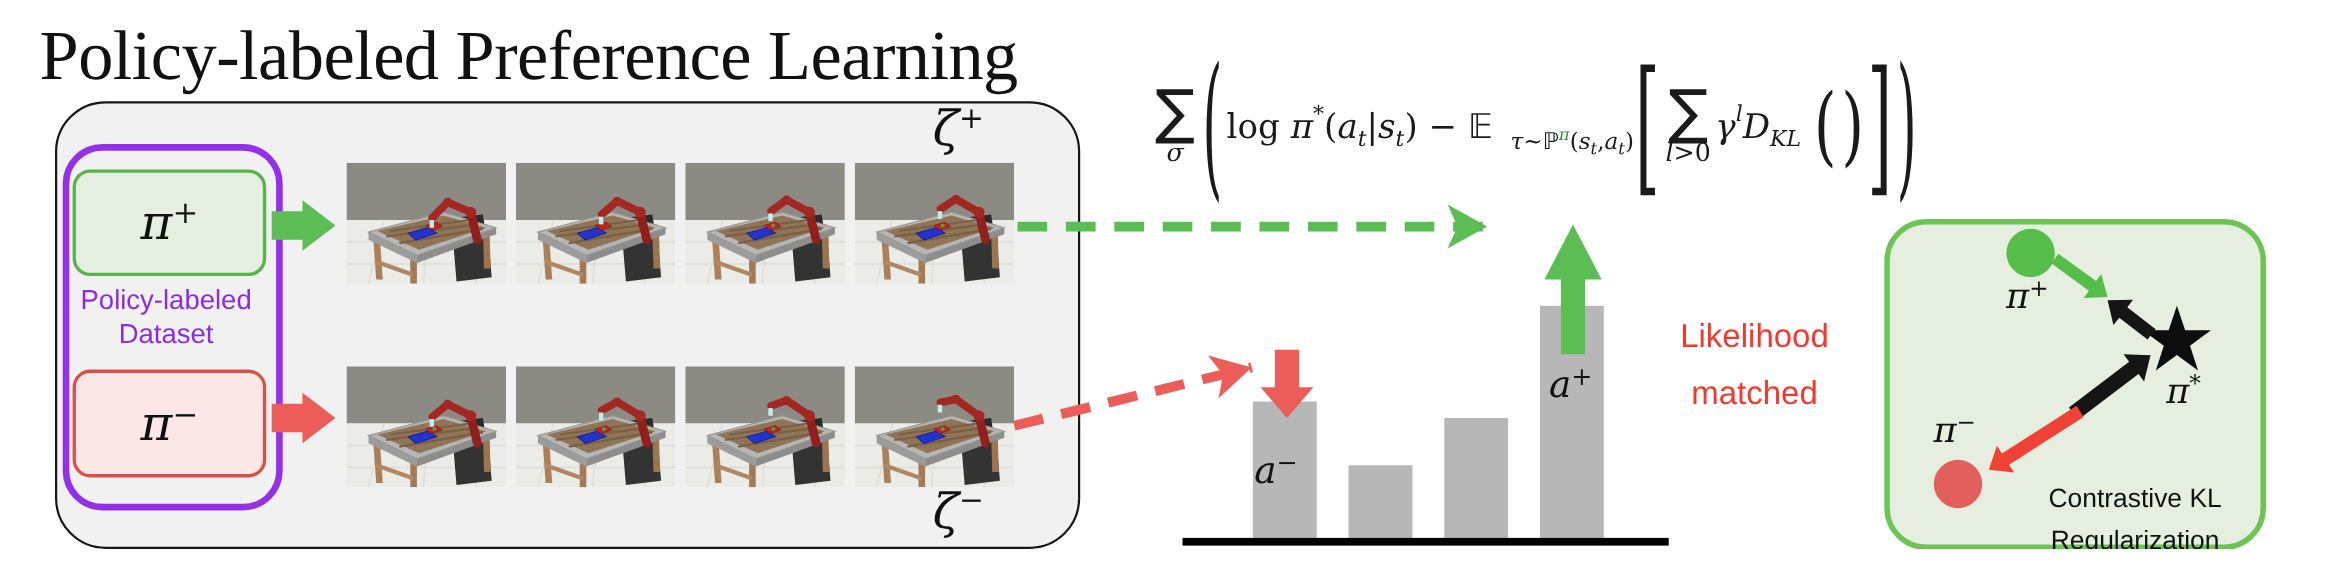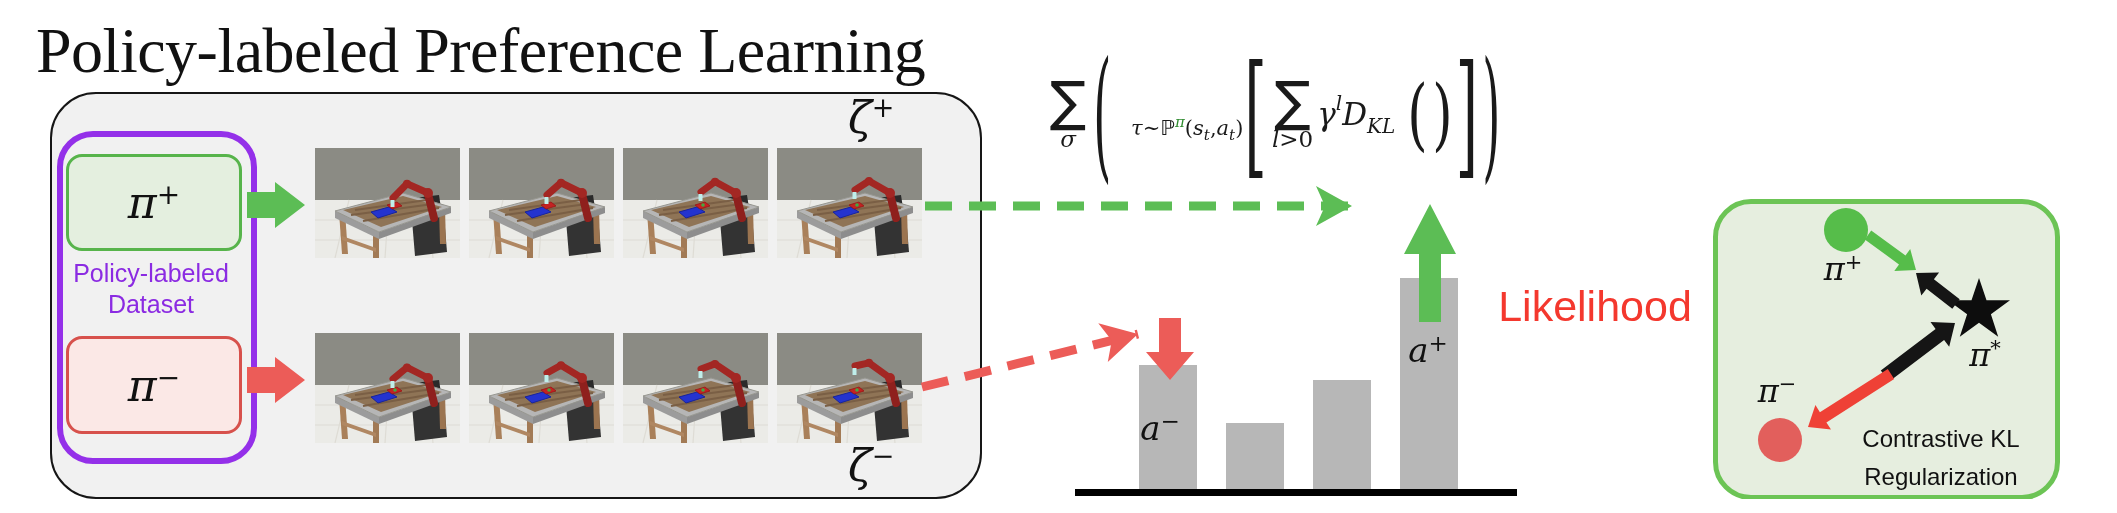--- a/index.html
+++ b/index.html
@@ -58,33 +58,33 @@
   .bar-label{font-family:"DejaVu Serif",serif;font-style:italic;font-size:34px;color:#111;
              width:64px;text-align:center;}
   .bar-label sup{font-size:23px;font-style:normal;vertical-align:11px;}
   #label-a-minus{left:1128px;top:408px;}
   #label-a-plus{left:1396px;top:330px;}
   #bar-baseline{left:1075px;top:489px;width:442px;height:7px;background:#000;}
   .bar{position:absolute;background:#b7b7b7;}
 
   
   #likelihood{left:1452px;top:280px;width:286px;text-align:center;color:#f4382e;
-              font-size:43px;line-height:52px;}
+              font-size:30px;line-height:52px;}
 
   
   #kl-box{left:1713px;top:199px;width:347px;height:301px;background:#e6eedf;
           border:5px solid #6cc455;border-radius:38px;box-sizing:border-box;}
   #kl-svg{left:1713px;top:199px;}
   .kl-pi{font-family:"DejaVu Serif",serif;font-style:italic;font-size:32px;color:#111;
          width:64px;text-align:center;}
   .kl-pi sup{font-size:21px;font-style:normal;vertical-align:11px;}
   #kl-pi-plus{left:1811px;top:250px;}
   #kl-pi-star{left:1953px;top:336px;}
   #kl-pi-minus{left:1745px;top:372px;}
-  .kl-caption{left:1831px;width:220px;text-align:center;font-size:24px;color:#111;line-height:29px;}
+  .kl-caption{left:1831px;width:220px;text-align:center;font-size:24px;color:#111;line-height:29px;margin-top:15px;}
   #kl-cap1{top:424px;}
   #kl-cap2{top:462px;}
 </style>
 </head>
 <body>
 
 <div id="stage">
 
   <div id="title" class="abs">Policy-labeled Preference Learning</div>
 
@@ -301,20 +301,21 @@
     <rect x="75.5" y="35" width="4" height="7" fill="#bfeeea"></rect>
   </svg></div>
     </div>
 
   <div id="formula" class="abs">
       <span class="f-sumop">
         <span class="op">∑</span>
         <span class="ss"><span class="it">σ</span></span>
       </span>
       <span class="f-stretch" style="transform: scaleY(2.45) scaleX(0.8);">(</span>
+      <span class="f-run"><span class="rm">log </span><span class="it">π</span><span class="sup">*</span><span class="rm">(</span><span class="it">a</span><span class="subit">t</span><span class="rm">|</span><span class="it">s</span><span class="subit">t</span><span class="rm">)</span><span class="rm"> − </span><span class="bb">𝔼</span></span>
       <span class="esub"><span class="eit">τ</span><span class="erm">∼</span><span class="ebb">ℙ</span><span class="egrnsup">π</span><span class="erm">(</span><span class="eit">s</span><span class="esub3">t</span><span class="erm">,</span><span class="eit">a</span><span class="esub3">t</span><span class="erm">)</span></span>
       <span class="f-stretch" style="transform: scaleY(2.3) scaleX(1);">[</span>
       <span class="f-sumop">
         <span class="op">∑</span>
         <span class="ss"><span class="it">l</span><span>&gt;0</span></span>
       </span>
       <span class="f-run"><span class="it">γ</span><span class="supit">l</span><span class="it">D</span><span class="subit">KL</span><span class="rm"> </span></span>
       <span class="f-stretch" style="transform: scaleY(1.35) scaleX(0.9);">(</span>
       <span class="f-stretch" style="transform: scaleY(1.35) scaleX(0.9);">)</span>
       <span class="f-stretch" style="transform: scaleY(2.3) scaleX(1);">]</span>
@@ -326,20 +327,21 @@
       <div class="bar" style="left: 1226px; top: 423px; width: 58px; height: 67px;"></div>
       <div class="bar" style="left: 1313px; top: 380px; width: 58px; height: 110px;"></div>
       <div class="bar" style="left: 1400px; top: 278px; width: 58px; height: 212px;"></div>
     </div>
   <div id="bar-baseline" class="abs"></div>
   <div id="label-a-minus" class="abs bar-label"><span>a</span><sup>−</sup></div>
   <div id="label-a-plus" class="abs bar-label"><span>a</span><sup>+</sup></div>
 
   <div id="likelihood" class="abs">
     <div>Likelihood</div>
+    <div>matched</div>
   </div>
 
   <div id="kl-box" class="abs"></div>
   <svg id="kl-svg" class="abs" width="347" height="301" viewBox="0 0 347 301" style="left: 1713px; top: 199px;">
     <circle cx="133" cy="31" r="22" fill="#56bd4a"></circle>
     <circle cx="67" cy="241" r="22" fill="#e25f5c"></circle>
     <path fill="#0d0d0d" d="M266,79 L273.5,101.2 L297,101.2 L277.9,115.3 L285.2,137.8 L266,123.8 L246.8,137.8 L254.1,115.3 L235,101.2 L258.5,101.2 Z"></path>
     <g id="kl-arrows">
         <polygon points="151.8,40.4 186.0,65.4 181.3,71.9 203.0,71.0 197.2,50.1 192.5,56.5 158.2,31.6" fill="#56bd4a"></polygon>
         <polygon points="246.7,100.3 220.9,80.3 226.1,73.6 203.0,74.0 208.3,96.5 213.6,89.8 239.3,109.7" fill="#151515"></polygon>

